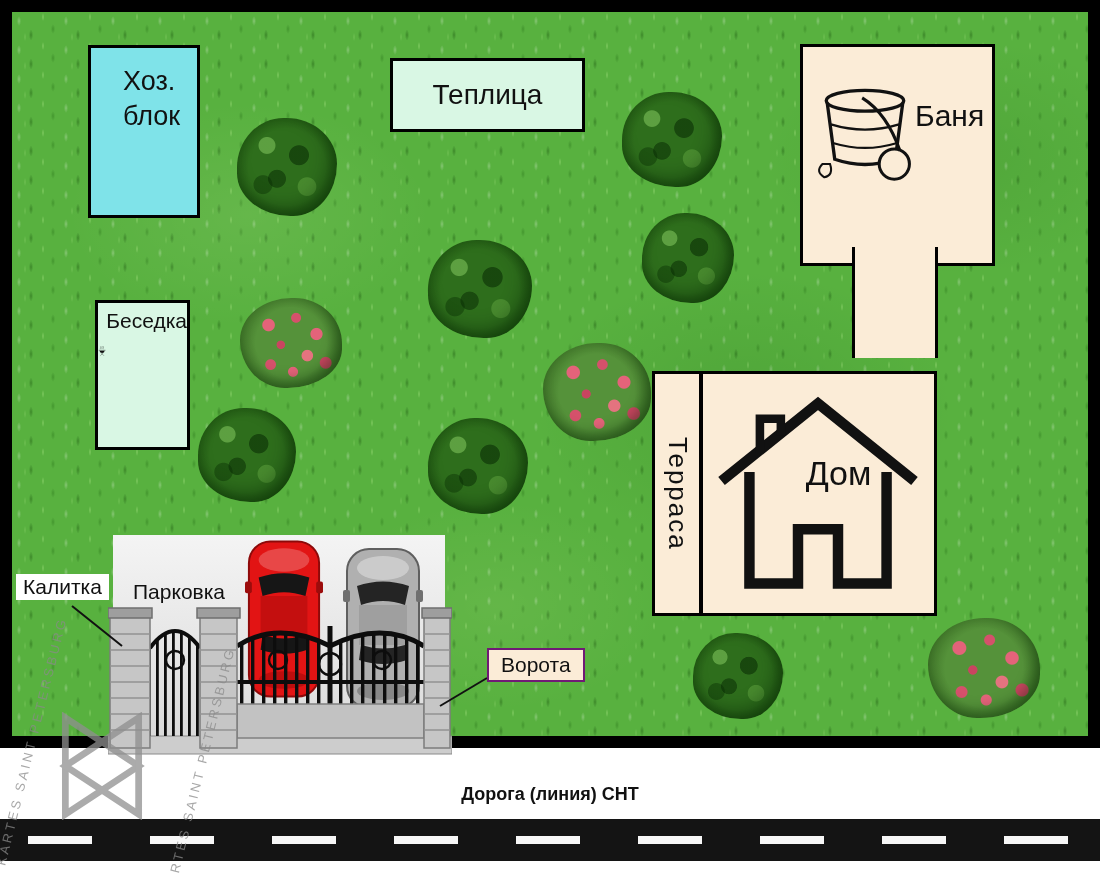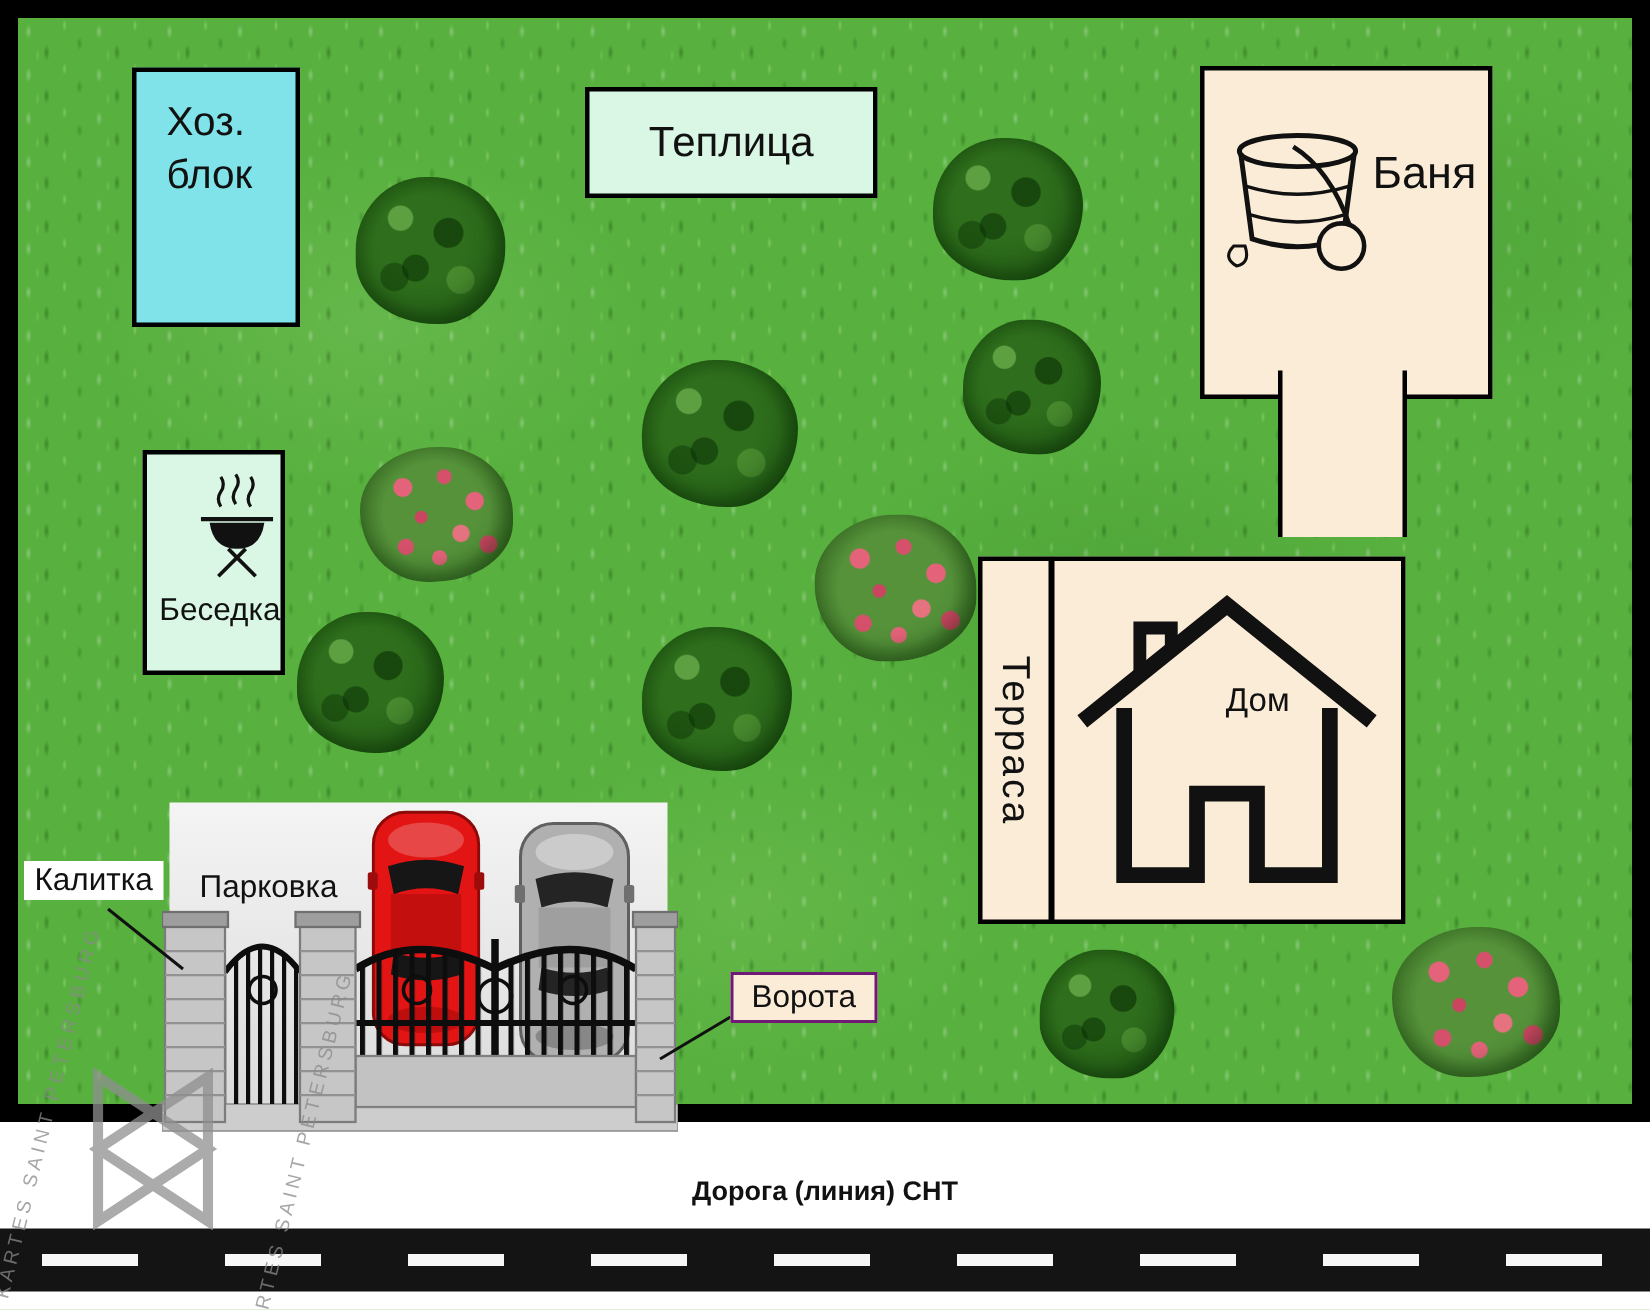--- a/index.html
+++ b/index.html
@@ -43,28 +43,28 @@
       radial-gradient(circle at 52% 82%, #e4637a 0 5%, rgba(0,0,0,0) 6%),
       radial-gradient(circle at 84% 72%, #c94560 0 5%, rgba(0,0,0,0) 6%),
       radial-gradient(circle at 50% 50%, #55923a 52%, #3c7026 78%, rgba(50,90,30,0) 94%);
     box-shadow:inset -5px -7px 14px rgba(0,35,0,.4);}
   
   .area-box{position:absolute;box-sizing:border-box;border:3px solid #000;z-index:4;}
   .bg-cyan{background:#7fe3e9;}
   .bg-mint{background:#d9f7e4;}
   .bg-cream{background:#fbecd7;margin-top:16px;}
   .lbl{color:#111;}
-  .utility-text{padding:16px 0 0 20px;font-size:27px;line-height:1.28;}
+  .utility-text{padding:16px 0 0 32px;font-size:27px;line-height:1.28;}
   .greenhouse-box{display:flex;align-items:center;justify-content:center;font-size:28px;text-align:center;}
   .bath-label{position:absolute;left:112px;top:52px;font-size:30px;}
-  .gazebo-box{display:flex;flex-direction:column;align-items:flex-end;}
+  .gazebo-box{display:flex;flex-direction:row;align-items:flex-start;}
   .gazebo-label{margin-top:6px;font-size:21px;}
   .terrace-box{display:flex;align-items:center;justify-content:center;}
   .terrace-label{writing-mode:vertical-rl;font-size:26px;letter-spacing:2px;}
-  .house-label{position:absolute;left:0;right:0;top:80px;text-align:center;font-size:22px;z-index:2;padding-left:40px;}
+  .house-label{position:absolute;left:0;right:0;top:80px;text-align:center;font-size:34px;z-index:2;padding-left:40px;}
   .corridor{position:absolute;left:852px;top:247px;width:86px;height:111px;background:#fbecd7;
     border-left:3px solid #000;border-right:3px solid #000;box-sizing:border-box;z-index:5;}
   
   .parking{position:absolute;left:113px;top:535px;width:332px;height:215px;z-index:3;
     background:linear-gradient(#f4f4f4,#d9d9d9);}
   .parking-label{position:absolute;left:133px;top:580px;font-size:21px;z-index:7;}
   .car{position:absolute;z-index:5;}
   .fence{position:absolute;left:108px;top:606px;z-index:6;}
   
   .callout-lines{position:absolute;left:0;top:0;z-index:8;pointer-events:none;}

